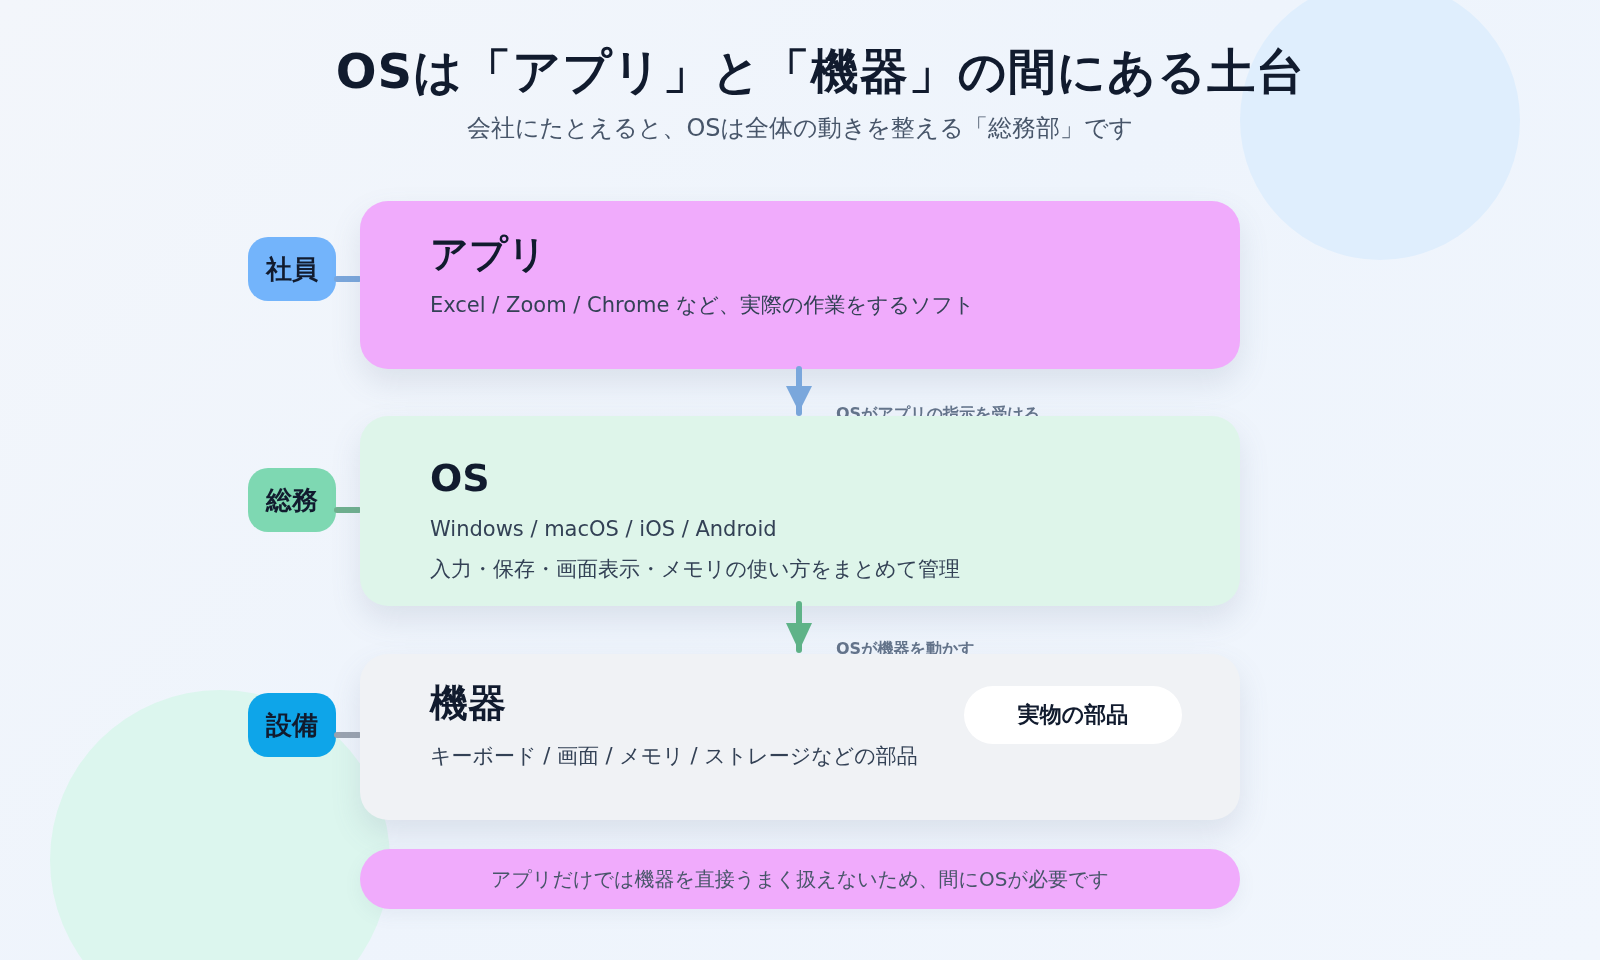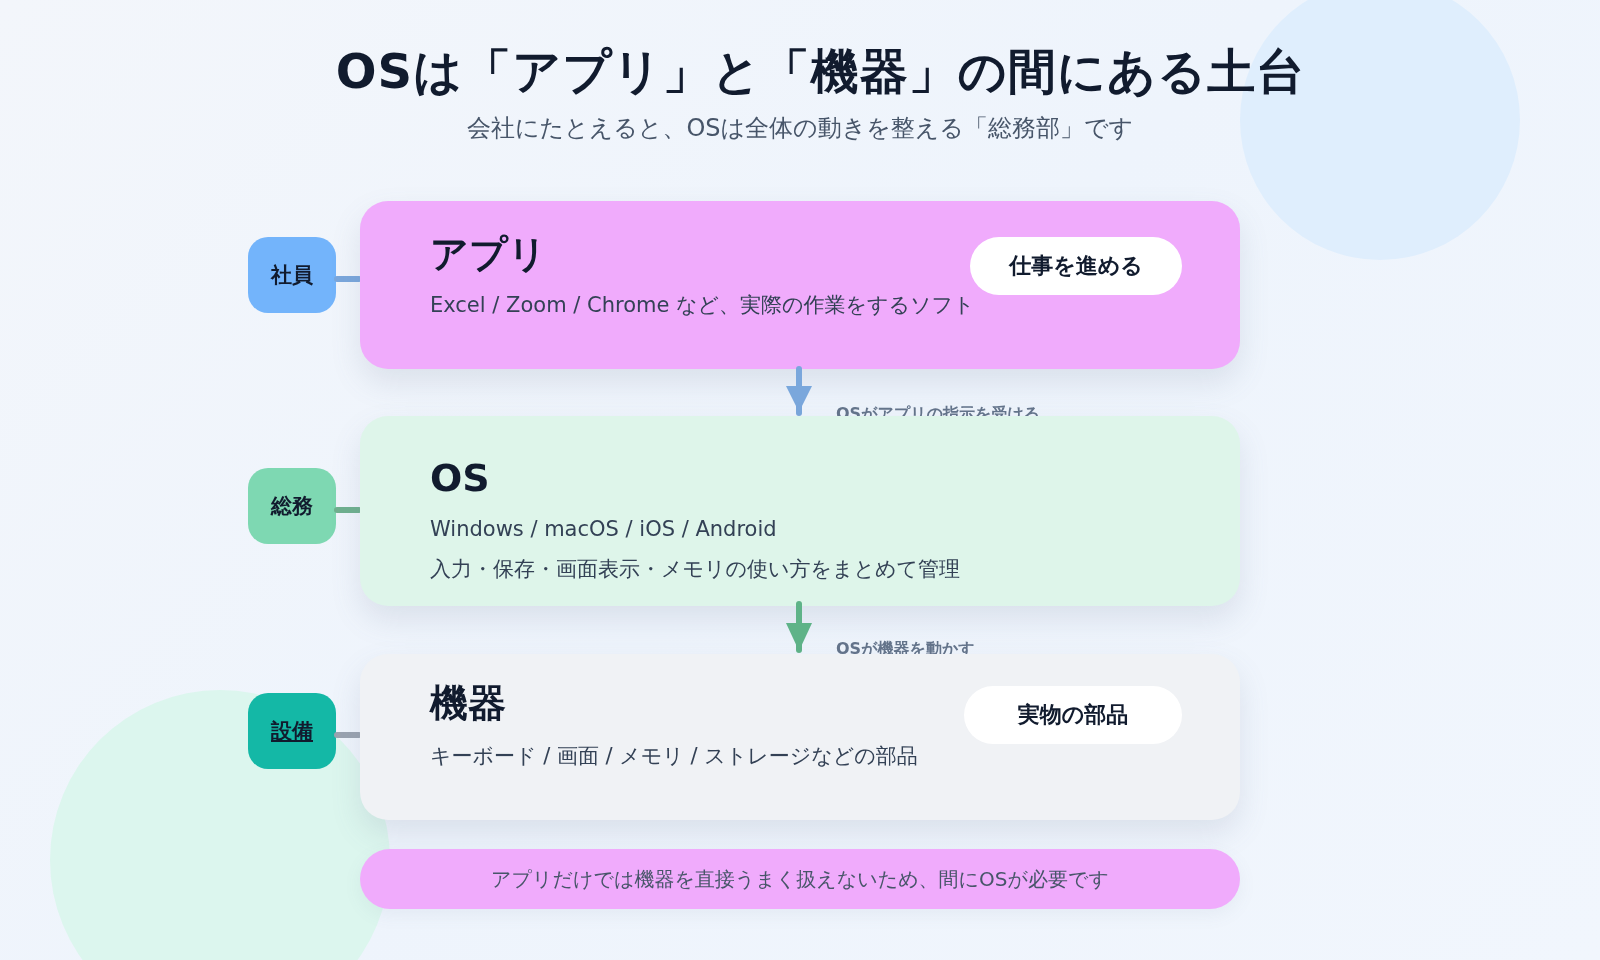--- a/index.html
+++ b/index.html
@@ -33,27 +33,27 @@
 
   .layer-name { position: absolute; left: 70px; font-size: 38px; font-weight: bold; color: #111b2e; }
   .layer-desc { position: absolute; left: 70px; font-size: 21px; color: #334155; white-space: nowrap; }
   .pill {
     position: absolute; right: 58px; height: 58px; border-radius: 29px; background: #ffffff;
     display: flex; align-items: center; justify-content: center;
     font-size: 22px; font-weight: bold; color: #111b2e;
   }
 
   .role {
-    position: absolute; left: 248px; width: 88px; height: 76px; border-radius: 20px;
+    position: absolute; left: 248px; width: 88px; height: 64px; border-radius: 20px;
     display: flex; align-items: center; justify-content: center;
-    font-size: 21px; font-weight: bold; color: #111b2e;
+    font-size: 26px; font-weight: bold; color: #111b2e;
   }
   .role-app { top: 237px; background: #73b4fb; }
   .role-os  { top: 468px; background: #7ed8b2; }
-  .role-hw  { top: 693px; background: #14b8a6; text-decoration: underline; }
+  .role-hw  { top: 693px; background: #0ea5e9; }
   .connector { position: absolute; left: 334px; width: 28px; height: 6px; border-radius: 3px; }
 
   .arrow { position: absolute; left: 786px; width: 26px; }
   .arrow .shaft { position: absolute; left: 10px; width: 6px; border-radius: 3px; }
   .arrow .head { position: absolute; left: 0; width: 0; height: 0;
     border-left: 13px solid transparent; border-right: 13px solid transparent; }
   .arrow-label { position: absolute; left: 836px; font-size: 16px; font-weight: bold; color: #64748b; margin-top: 24px; }
 
   .note {
     position: absolute; left: 360px; top: 849px; width: 880px; height: 60px; border-radius: 30px;
@@ -68,21 +68,20 @@
 <div class="blob blob-green"></div>
 
 <h1 class="title">OSは「アプリ」と「機器」の間にある土台</h1>
 <p class="subtitle">会社にたとえると、OSは全体の動きを整える「総務部」です</p>
 
 <div class="role role-app">社員</div>
 <div class="connector" style="top:276px;background:#7aa7dc;"></div>
 <div class="layer layer-app">
   <div class="layer-name" style="top:28px;">アプリ</div>
   <div class="layer-desc" style="top:90px;">Excel / Zoom / Chrome など、実際の作業をするソフト</div>
-  <div class="pill" style="top:36px;width:212px;">仕事を進める</div>
 </div>
 
 <div class="arrow" style="top:366px;height:52px;">
   <div class="shaft" style="top:0;height:50px;background:#7aa7dc;"></div>
   <div class="head" style="top:20px;border-top:26px solid #7aa7dc;"></div>
 </div>
 <div class="arrow-label" style="top:380px;">OSがアプリの指示を受ける</div>
 
 <div class="role role-os">総務</div>
 <div class="connector" style="top:507px;background:#6fb08f;"></div>

